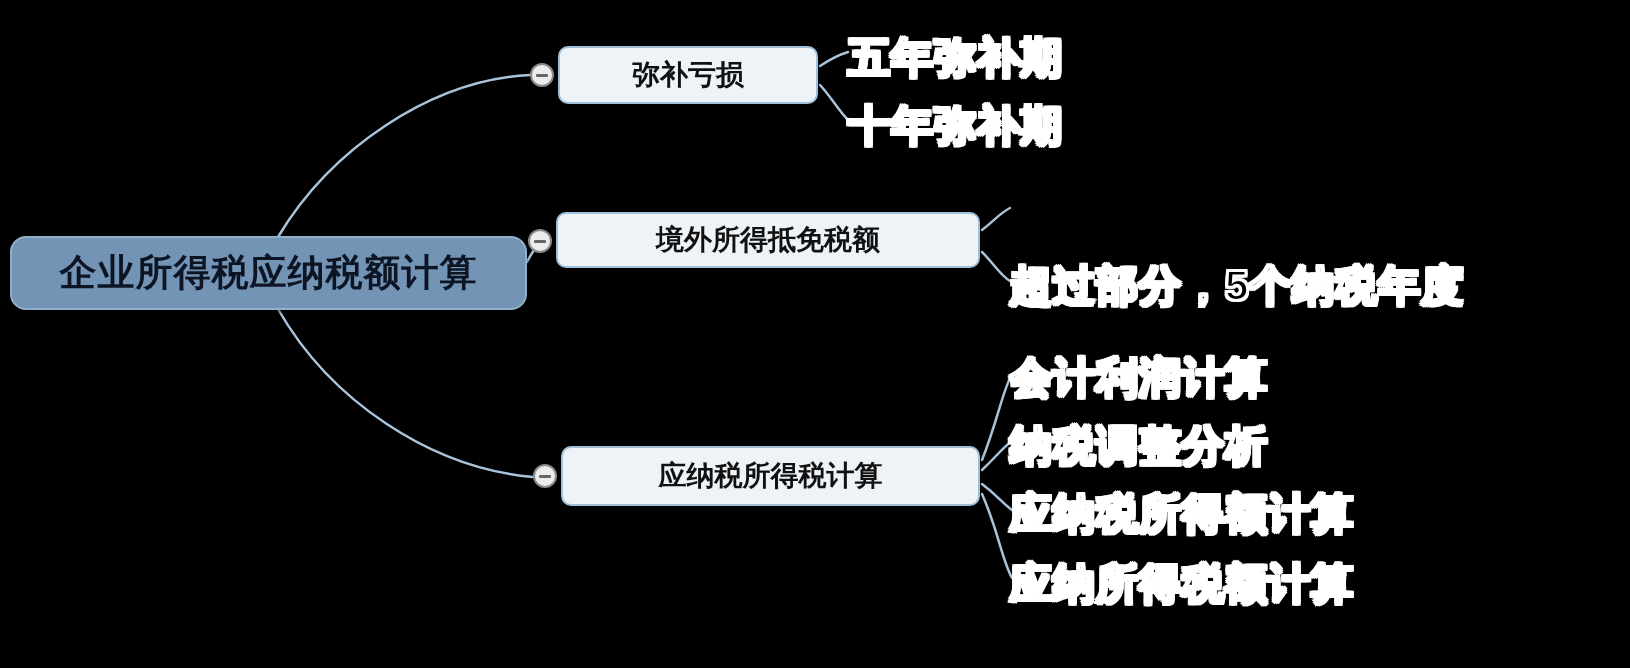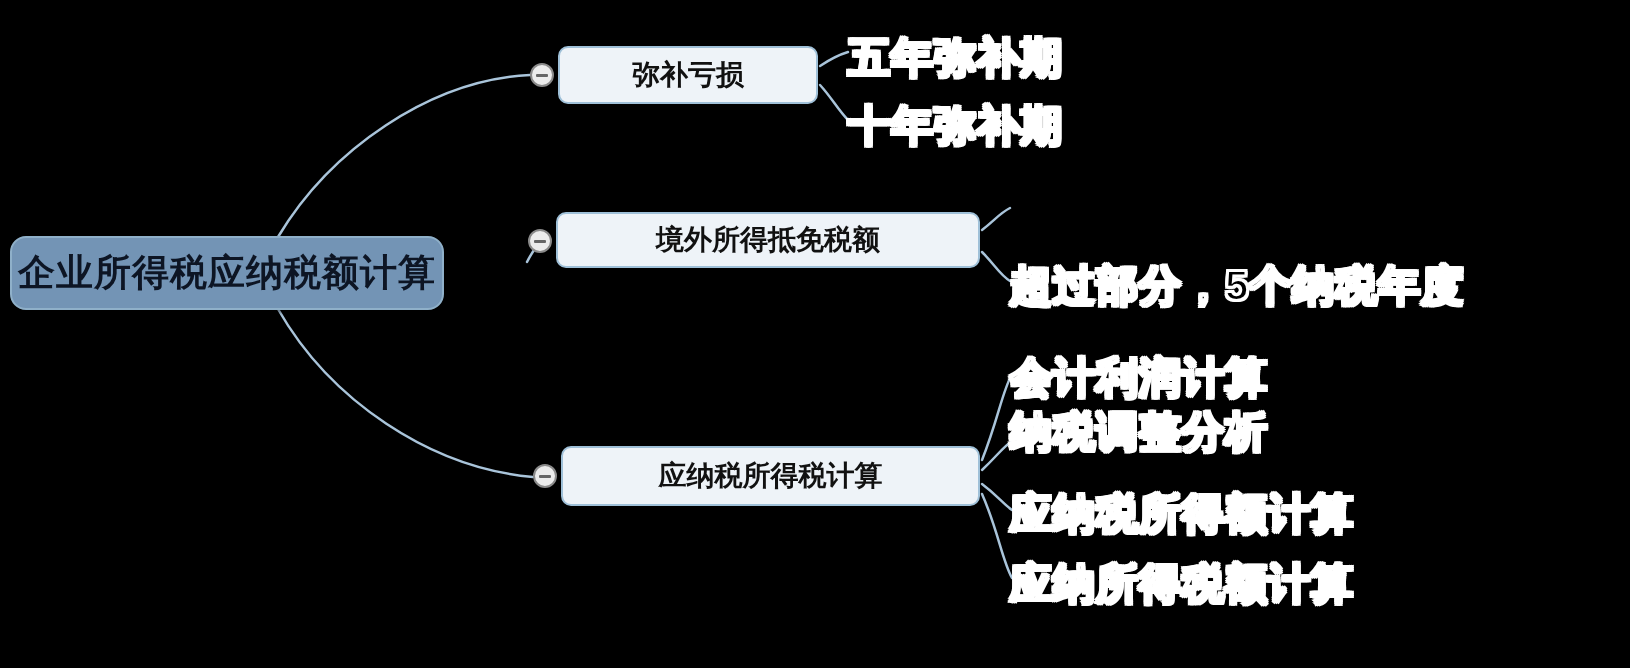--- a/index.html
+++ b/index.html
@@ -28,21 +28,21 @@
     display: flex;
     align-items: center;
     justify-content: center;
     border-radius: 10px;
     font-weight: bold;
     white-space: nowrap;
     cursor: default;
   }
   .root-node {
     left: 10px; top: 236px;
-    width: 434px; height: 74px;
+    width: 517px; height: 74px;
     background: #7394b5;
     border: 2px solid #8fb0c9;
     border-radius: 16px;
     color: #0d1524;
     font-size: 37px;
     letter-spacing: 1px;
     box-shadow: 0 2px 4px rgba(0,0,0,0.5);
   }
   .branch-node {
     background: #eef3f8;
@@ -90,21 +90,21 @@
       -2px  0   0 #fff,  2px  0   0 #fff,
        0   -2px 0 #fff,  0    2px 0 #fff;
     letter-spacing: 1px;
     cursor: default;
   }
   #leaf-0-0 { left: 848px;  top: 30px;  }
   #leaf-0-1 { left: 848px;  top: 98px;  }
   #leaf-1-0 { left: 1010px; top: 184px; }
   #leaf-1-1 { left: 1010px; top: 258px; }
   #leaf-2-0 { left: 1010px; top: 350px; }
-  #leaf-2-1 { left: 1010px; top: 404px; }
+  #leaf-2-1 { left: 1010px; top: 418px; }
   #leaf-2-2 { left: 1010px; top: 486px; }
   #leaf-2-3 { left: 1010px; top: 556px; }
 </style>
 </head>
 <body>
 
 <div id="canvas">
 
   <svg id="connector-layer" viewBox="0 0 1630 668" xmlns="http://www.w3.org/2000/svg">
     <g stroke="#a9c4da" stroke-width="2.5" fill="none" stroke-linecap="round">

